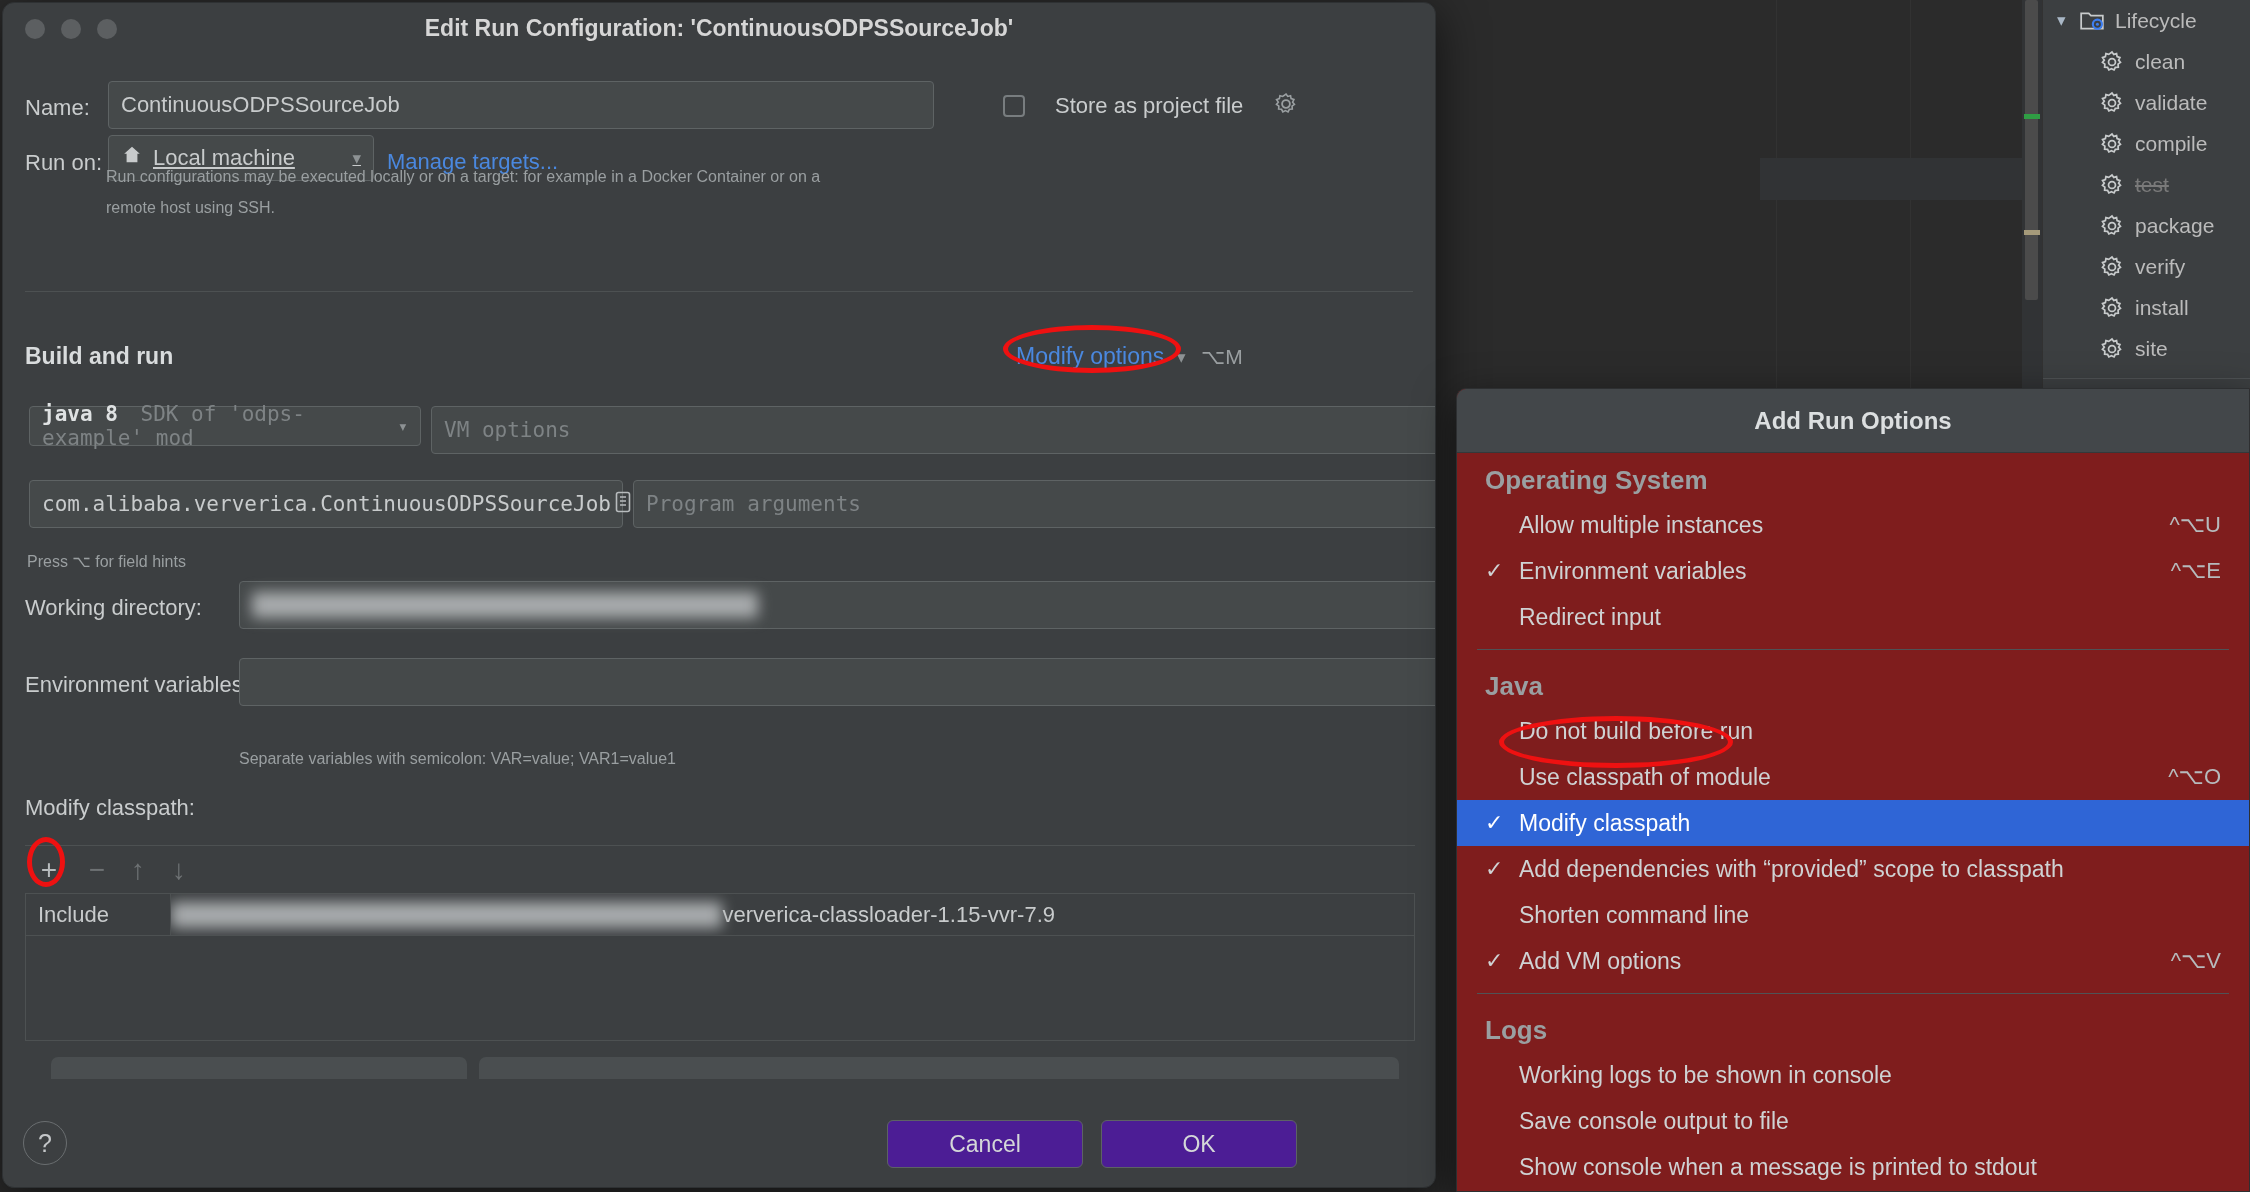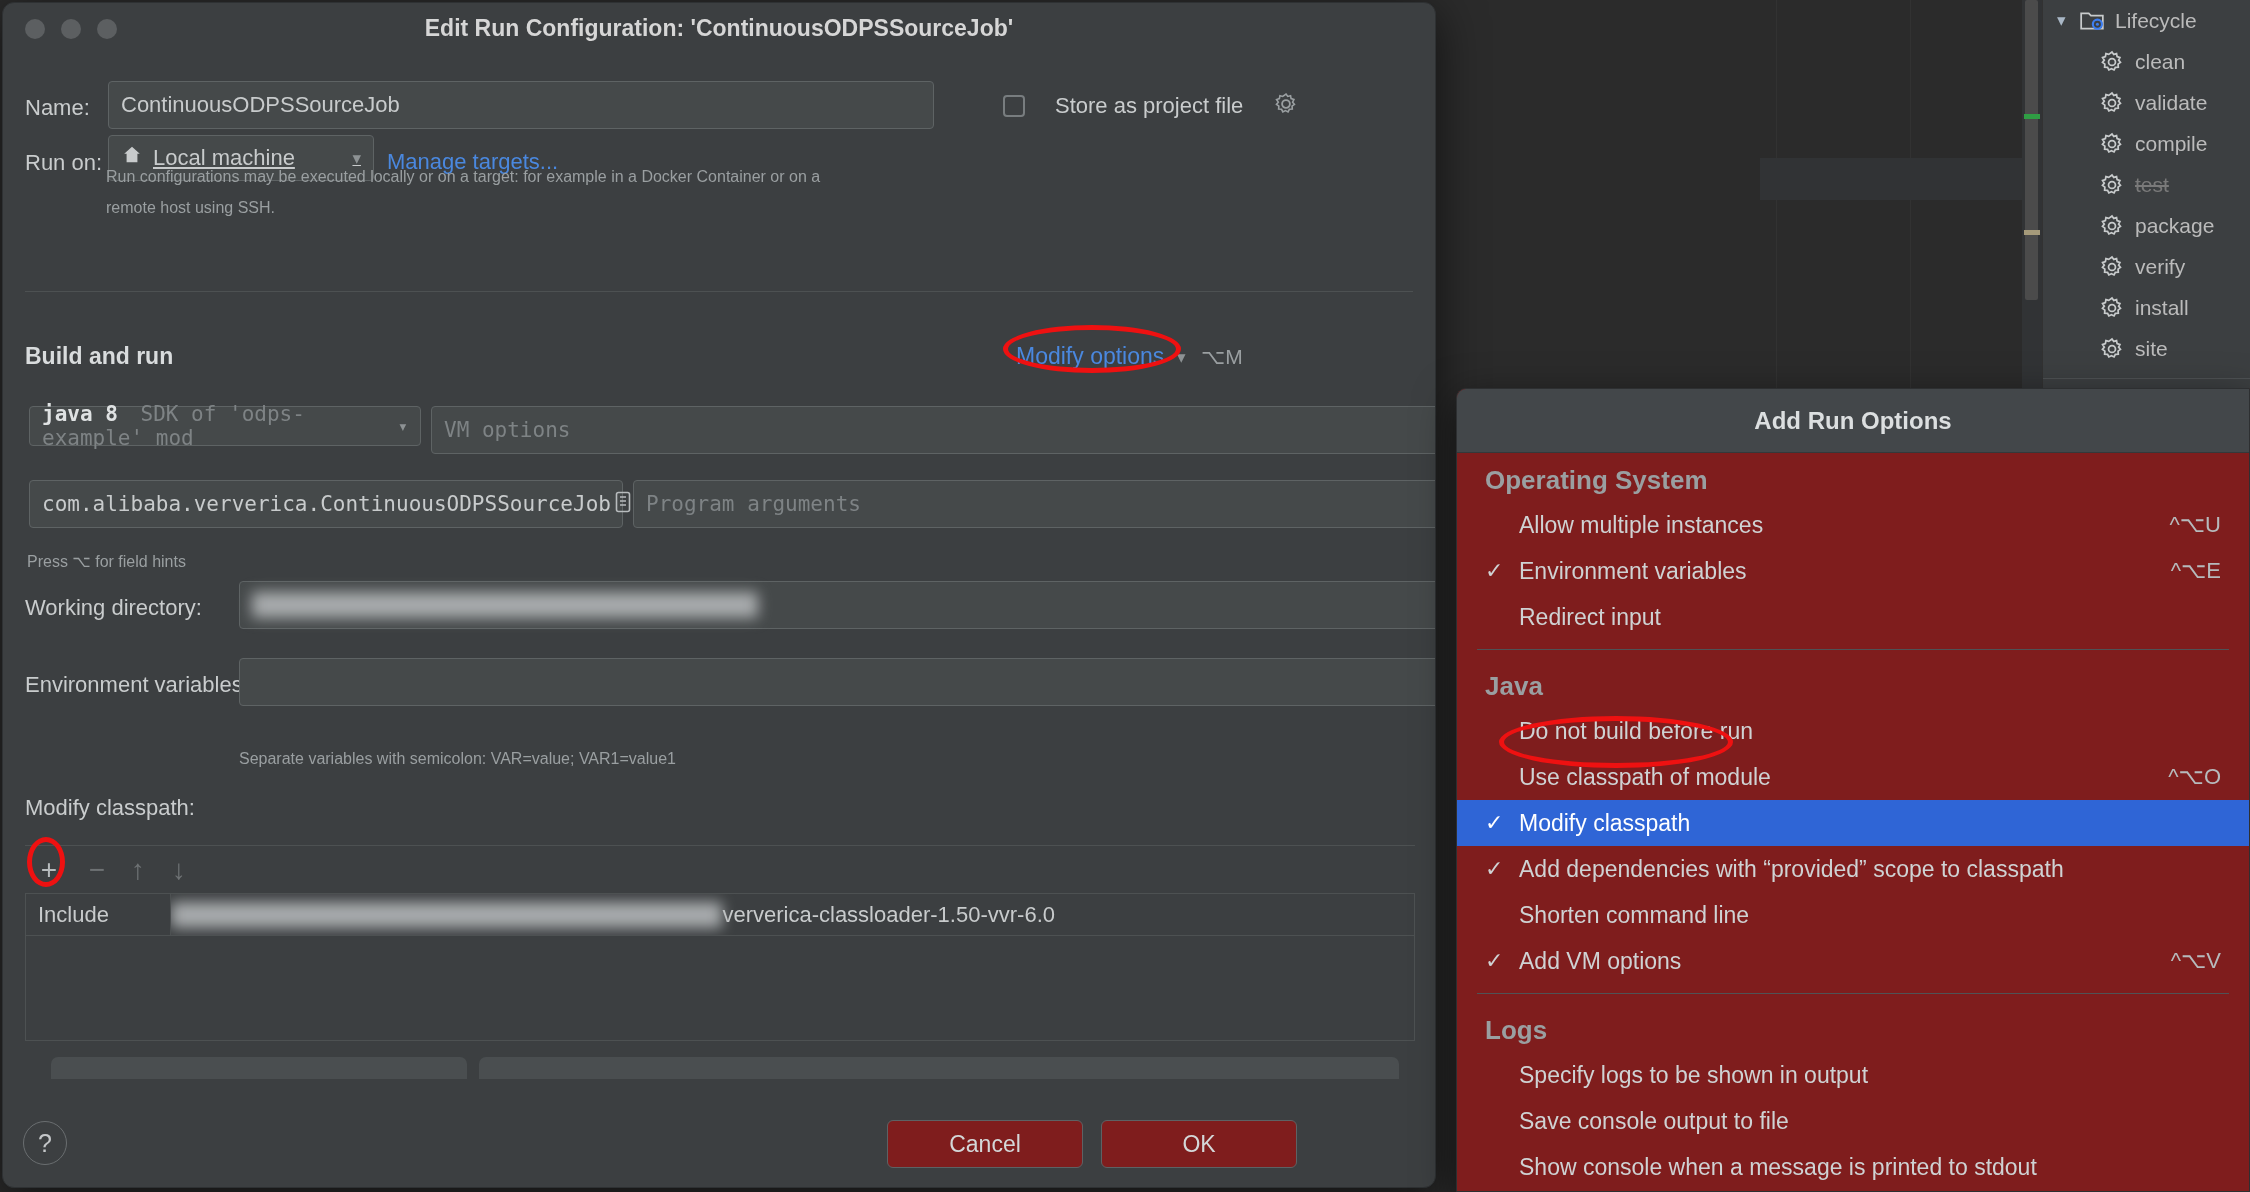--- a/index.html
+++ b/index.html
@@ -104,21 +104,21 @@
   .tabs-strip { position: absolute; left: 48px; top: 1054px; width: 1348px; height: 22px; }
   .tab-chunk { position: absolute; top: 0; height: 22px; background: #4a4e50; border-radius: 7px 7px 0 0; }
 
   .help-btn {
     position: absolute; left: 20px; top: 1118px; width: 44px; height: 44px;
     border-radius: 50%; border: 1px solid #6a6e70; color: #c4c7c9;
     font-size: 25px; display: flex; align-items: center; justify-content: center;
   }
   .btn {
     position: absolute; height: 48px; border-radius: 6px;
-    background: #7f1d1d; border: 1px solid #5d6264; color: #d4d7d8;
+    background: #4c1d95; border: 1px solid #5d6264; color: #d4d7d8;
     font-size: 23px; display: flex; align-items: center; justify-content: center; text-align: center;
   }
 
   
   .popup {
     position: absolute; left: 1456px; top: 388px; width: 794px; height: 804px;
     background: #7f1d1d; border: 1px solid #2d2f31; border-radius: 10px 0 0 0;
     box-shadow: 0 12px 40px rgba(0,0,0,.55); overflow: hidden;
   }
   .popup-head {
@@ -325,21 +325,21 @@
       <div class="tb-btn tb-dim" style="left:95px;">↑</div>
       <div class="tb-btn tb-dim" style="left:136px;">↓</div>
     </div>
     <div class="ellipse" style="left:24px; top:834px; width:38px; height:50px;"></div>
 
     <div class="cp-table">
       <div class="cp-row">
         <div class="cp-c1">Include</div>
         <div class="cp-c2">
           <span class="blur" style="margin-left:0;">/Users/ververica/Documents/Projects/odps-example/libs/</span>
-          <span>ververica-classloader-1.50-vvr-6.0</span>
+          <span>ververica-classloader-1.15-vvr-7.9</span>
         </div>
       </div>
     </div>
 
     <div class="tabs-strip">
       <div class="tab-chunk" style="left:0; width:416px;"></div>
       <div class="tab-chunk" style="left:428px; width:920px;"></div>
     </div>
 
     <div class="help-btn">?</div>
@@ -395,21 +395,21 @@
         </div>
         <div class="mi">
           <span class="tick">✓</span>
           <span class="lbl">Add VM options</span>
           <span class="sc">^⌥V</span>
         </div>
         <div class="psep"></div>
         <div class="grp">Logs</div>
         <div class="mi">
           <span class="tick"></span>
-          <span class="lbl">Specify logs to be shown in output</span>
+          <span class="lbl">Working logs to be shown in console</span>
           <span class="sc"></span>
         </div>
         <div class="mi">
           <span class="tick"></span>
           <span class="lbl">Save console output to file</span>
           <span class="sc"></span>
         </div>
         <div class="mi">
           <span class="tick"></span>
           <span class="lbl">Show console when a message is printed to stdout</span>

